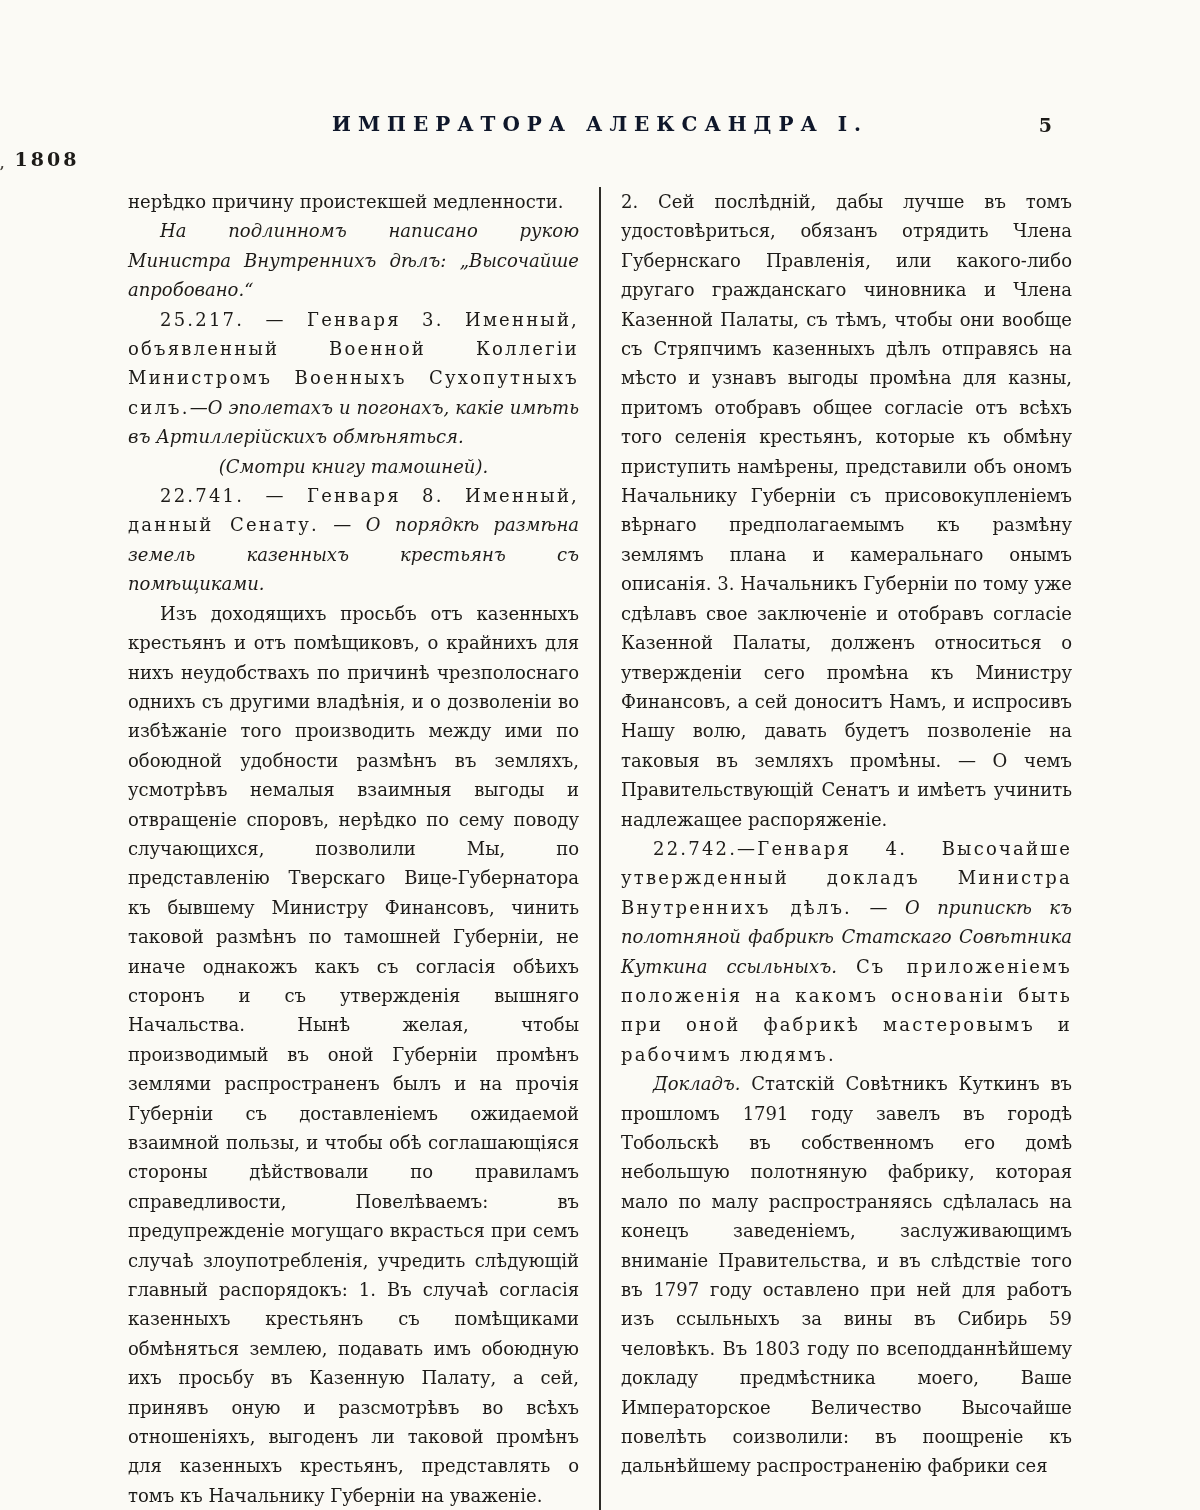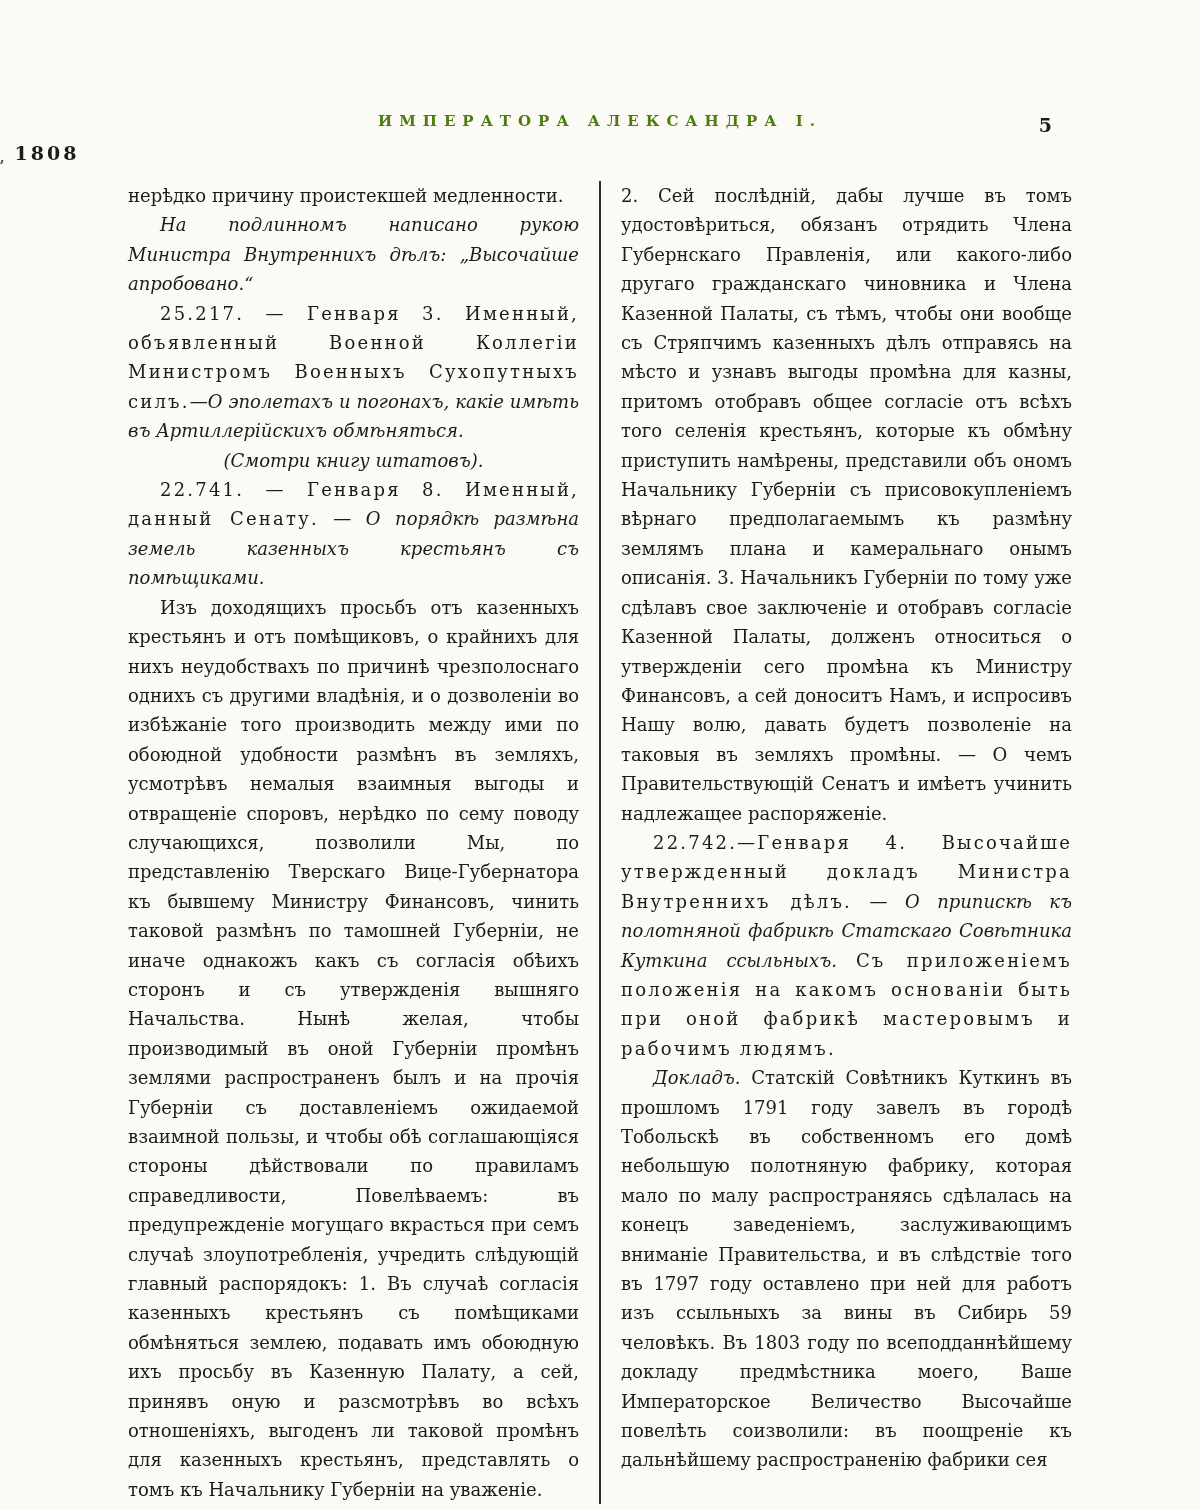--- a/index.html
+++ b/index.html
@@ -17,24 +17,24 @@
     font-family: "DejaVu Serif", serif;
     overflow: hidden;
   }
   .page-header {
     position: relative;
     padding-top: 112px;
     width: 100%;
   }
   .page-title {
     text-align: center;
-    font-size: 15px;
+    font-size: 20px;
     letter-spacing: 7px;
     font-weight: bold;
-    color: #4d7c0f;
+    color: #0f172a;
   }
   .page-number {
     position: absolute;
     top: 114px;
     right: 148px;
     font-size: 19px;
     font-weight: bold;
   }
   .year-line {
     margin-top: 12px;
@@ -94,21 +94,21 @@
     <div class="col col-left">
 
       <p>нерѣдко причину проистекшей медленности.</p>
 
       <p class="indent italic">На подлинномъ написано рукою Министра Внутреннихъ дѣлъ: „Высочайше апробовано.“</p>
 
       <p class="indent">
         <span class="sp">25.217. — Генваря 3. Именный, объявленный Военной Коллегіи Министромъ Военныхъ Сухопутныхъ силъ.</span><span class="italic">—О эполетахъ и погонахъ, какіе имѣть въ Артиллерійскихъ обмѣняться.</span>
       </p>
 
-      <p class="center italic">(Смотри книгу штатовъ).</p>
+      <p class="center italic">(Смотри книгу тамошней).</p>
 
       <p class="indent">
         <span class="sp">22.741. — Генваря 8. Именный, данный Сенату.</span> <span class="italic">— О порядкѣ размѣна земель казенныхъ крестьянъ съ помѣщиками.</span>
       </p>
 
       <p class="indent">Изъ доходящихъ просьбъ отъ казенныхъ крестьянъ и отъ помѣщиковъ, о крайнихъ для нихъ неудобствахъ по причинѣ чрезполоснаго однихъ съ другими владѣнія, и о дозволеніи во избѣжаніе того производить между ими по обоюдной удобности размѣнъ въ земляхъ, усмотрѣвъ немалыя взаимныя выгоды и отвращеніе споровъ, нерѣдко по сему поводу случающихся, позволили Мы, по представленію Тверскаго Вице-Губернатора къ бывшему Министру Финансовъ, чинить таковой размѣнъ по тамошней Губерніи, не иначе однакожъ какъ съ согласія обѣихъ сторонъ и съ утвержденія вышняго Начальства. Нынѣ желая, чтобы производимый въ оной Губерніи промѣнъ землями распространенъ былъ и на прочія Губерніи съ доставленіемъ ожидаемой взаимной пользы, и чтобы обѣ соглашающіяся стороны дѣйствовали по правиламъ справедливости, Повелѣваемъ: въ предупрежденіе могущаго вкрасться при семъ случаѣ злоупотребленія, учредить слѣдующій главный распорядокъ: 1. Въ случаѣ согласія казенныхъ крестьянъ съ помѣщиками обмѣняться землею, подавать имъ обоюдную ихъ просьбу въ Казенную Палату, а сей, принявъ оную и разсмотрѣвъ во всѣхъ отношеніяхъ, выгоденъ ли таковой промѣнъ для казенныхъ крестьянъ, представлять о томъ къ Начальнику Губерніи на уваженіе.</p>
 
     </div>
 
     <div class="column-divider"></div>

